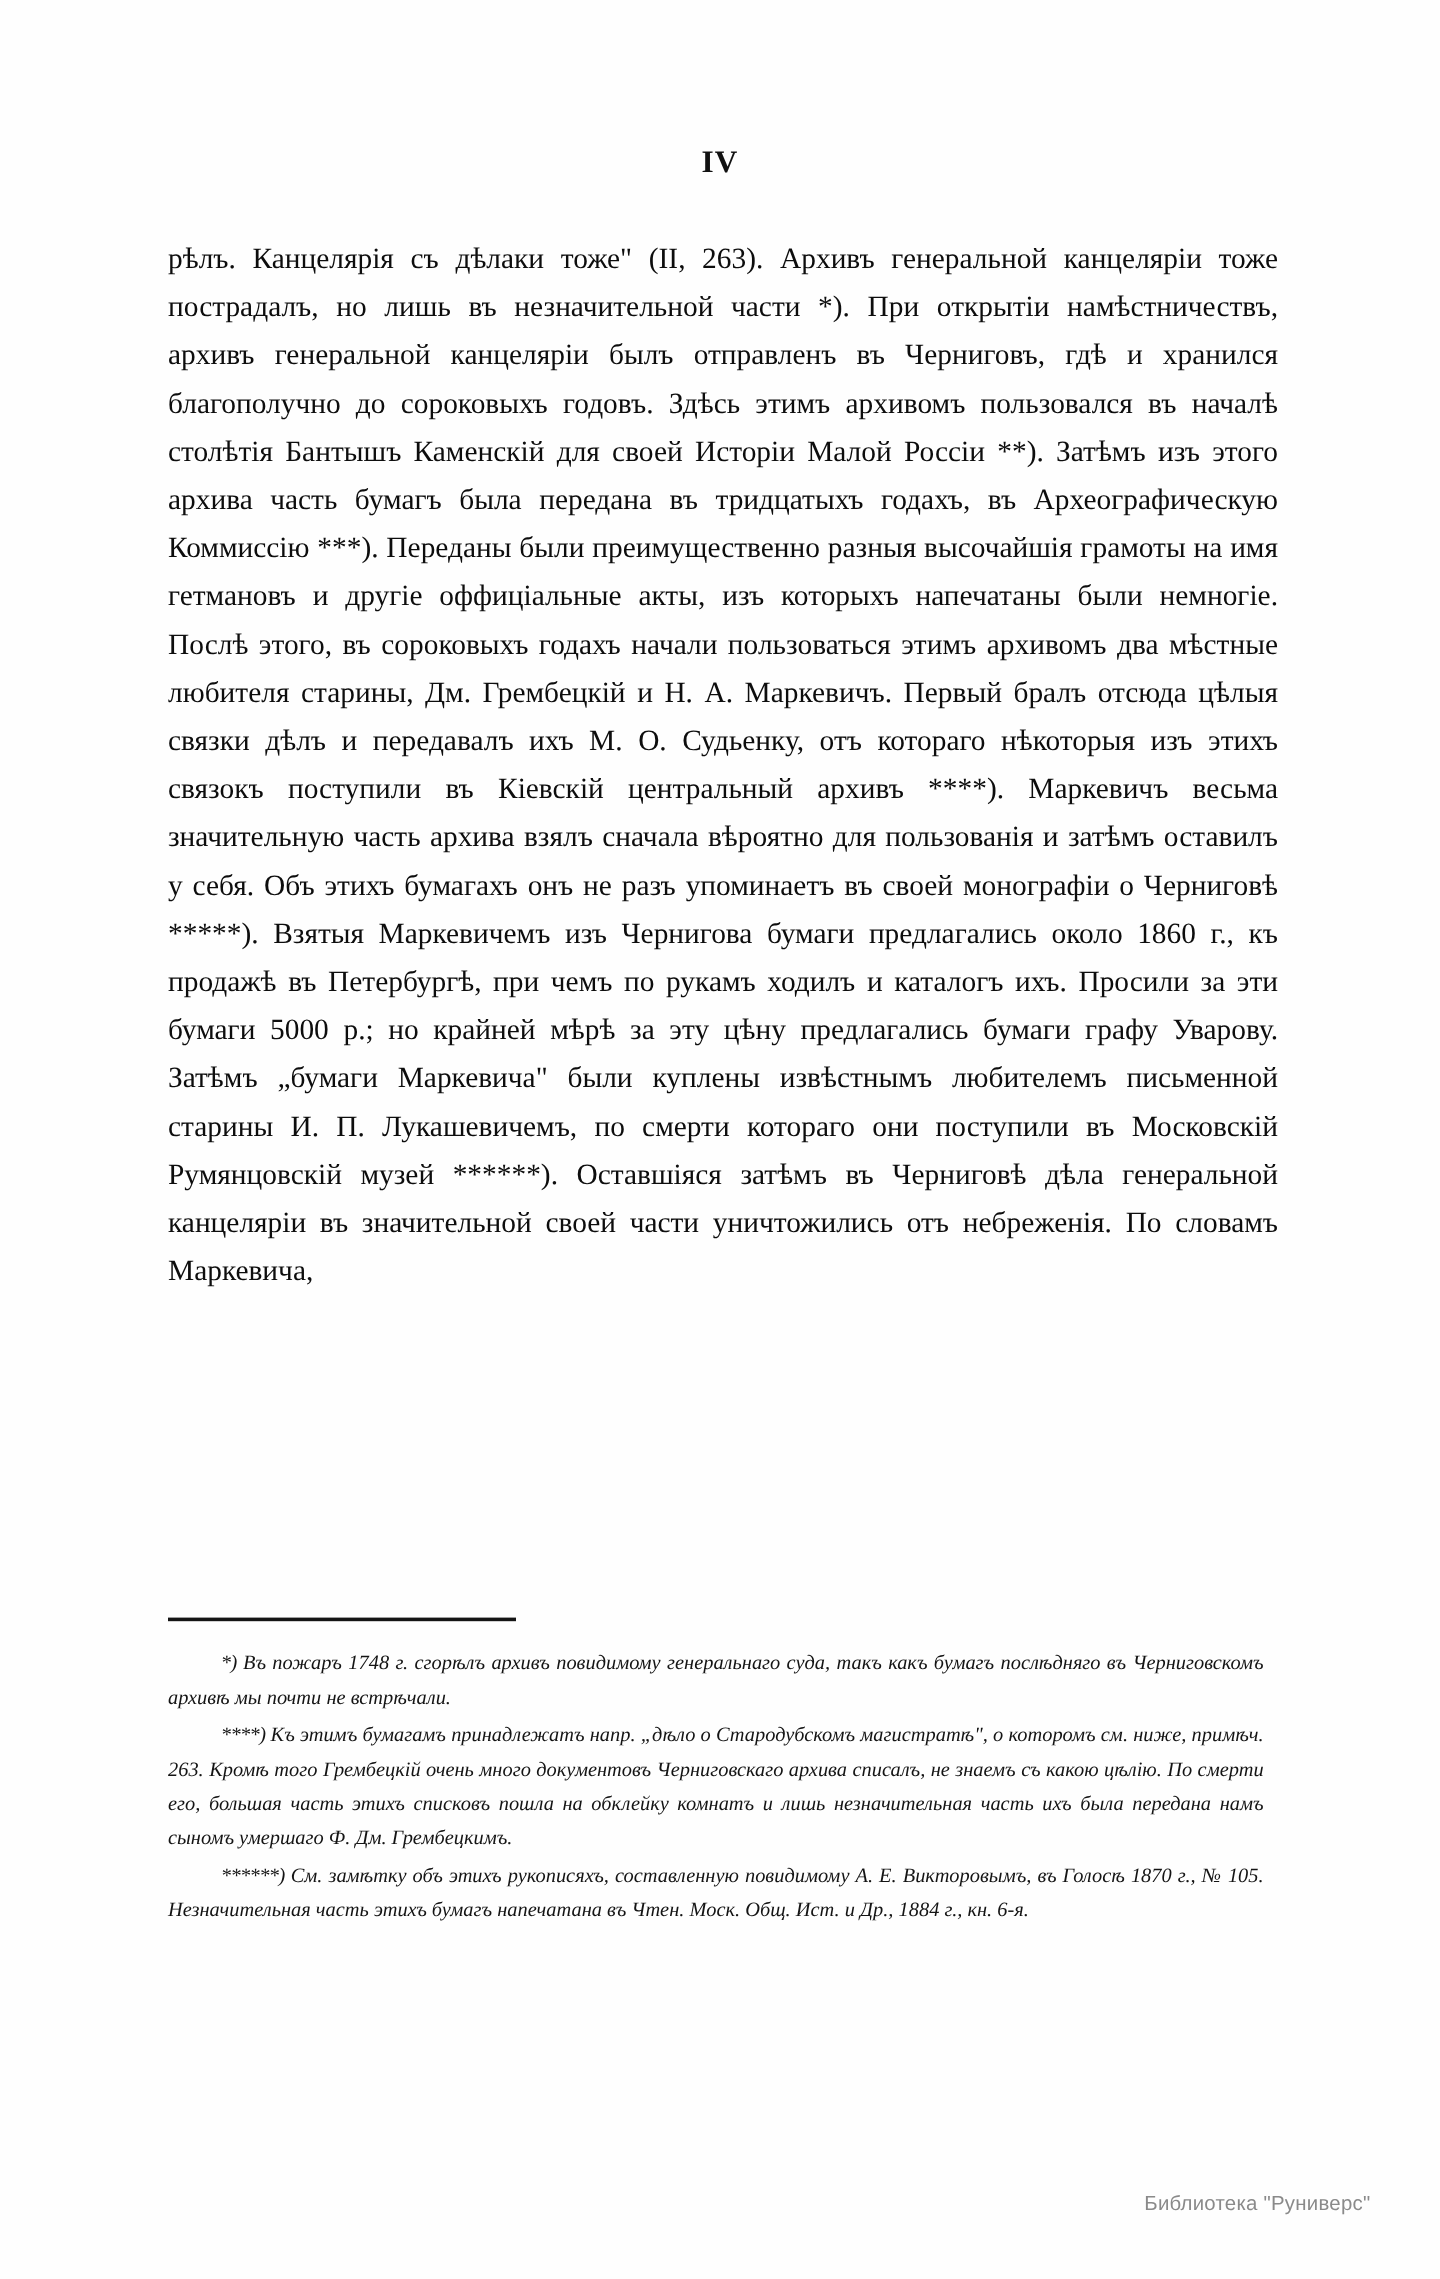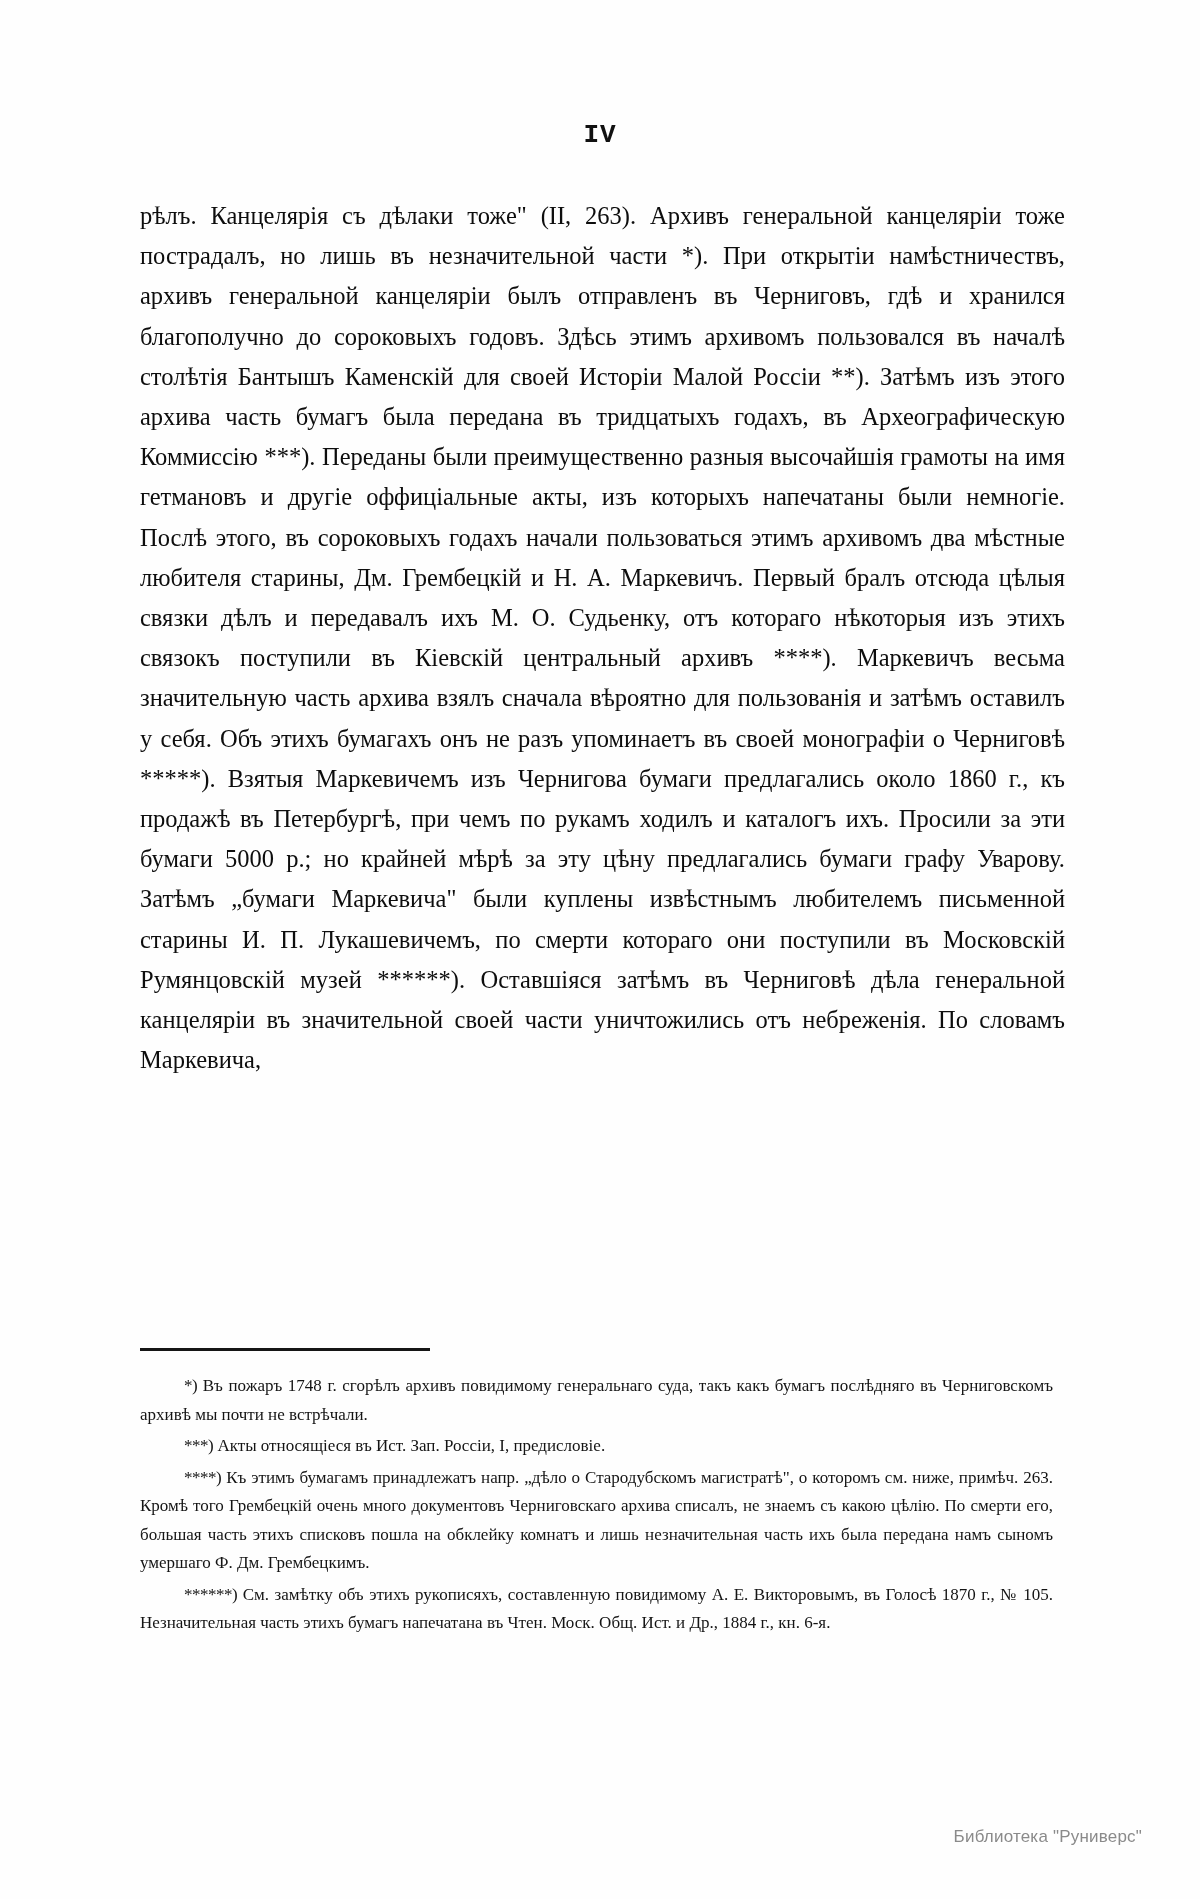--- a/index.html
+++ b/index.html
@@ -27,21 +27,21 @@
 
   .page-number {
     position: absolute;
     top: 120px;
     left: 0;
     width: 1200px;
     text-align: center;
     font-size: 26px;
     font-weight: bold;
     letter-spacing: 1px;
-    font-family: Liberation Mono, monospace;
+    font-family: Liberation Serif, serif;
   }
 
   .body-text {
     position: absolute;
     top: 196px;
     left: 140px;
     width: 925px;
     font-size: 24.5px;
     line-height: 40.2px;
     text-align: justify;
@@ -70,20 +70,21 @@
     width: 925px;
     font-size: 17px;
     line-height: 28.5px;
     text-align: justify;
     font-family: "Liberation Serif", "DejaVu Serif", serif;
     color: #141414;
   }
   .footnotes .fn {
     margin: 0 12px 3px 0;
     text-indent: 44px;
+    font-style: italic;
   }
   .fn .mark {
     letter-spacing: -0.5px;
   }
 
   .watermark {
     position: absolute;
     right: 58px;
     bottom: 52px;
     font-size: 17px;
@@ -104,24 +105,20 @@
   </div>
 
   <div class="rule"></div>
 
   <div class="footnotes">
     <p class="fn">
       <span class="mark">*)</span>
       <span>Въ пожаръ 1748 г. сгорѣлъ архивъ повидимому генеральнаго суда, такъ какъ бумагъ послѣдняго въ Черниговскомъ архивѣ мы почти не встрѣчали.</span>
     </p>
     <p class="fn">
-      <span class="mark">***)</span>
-      <span>Акты относящiеся въ Ист. Зап. Россiи, I, предисловiе.</span>
-    </p>
-    <p class="fn">
       <span class="mark">****)</span>
       <span>Къ этимъ бумагамъ принадлежатъ напр. „дѣло о Стародубскомъ магистратѣ", о которомъ см. ниже, примѣч. 263. Кромѣ того Грембецкiй очень много документовъ Черниговскаго архива списалъ, не знаемъ съ какою цѣлiю. По смерти его, большая часть этихъ списковъ пошла на обклейку комнатъ и лишь незначительная часть ихъ была передана намъ сыномъ умершаго Ф. Дм. Грембецкимъ.</span>
     </p>
     <p class="fn">
       <span class="mark">******)</span>
       <span>См. замѣтку объ этихъ рукописяхъ, составленную повидимому А. Е. Викторовымъ, въ Голосѣ 1870 г., № 105. Незначительная часть этихъ бумагъ напечатана въ Чтен. Моск. Общ. Ист. и Др., 1884 г., кн. 6-я.</span>
     </p>
   </div>
 
   <div class="watermark">Библиотека "Руниверс"</div>

